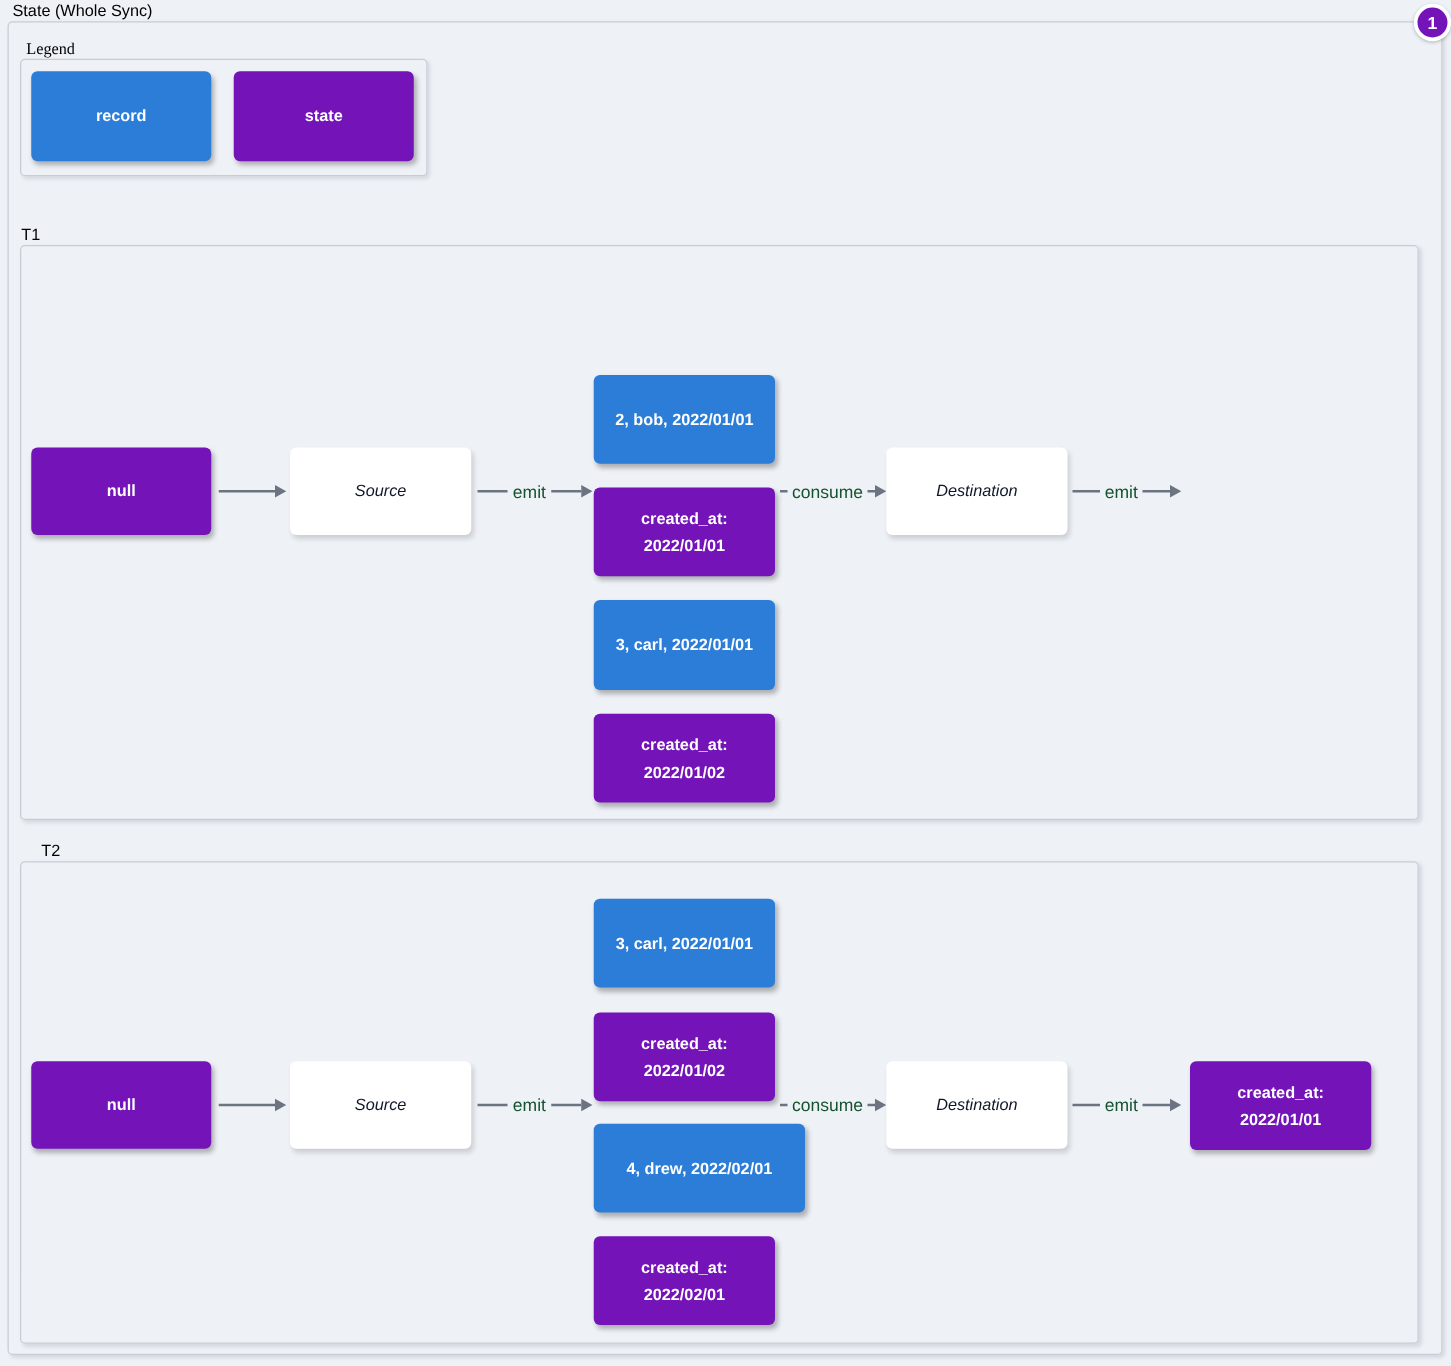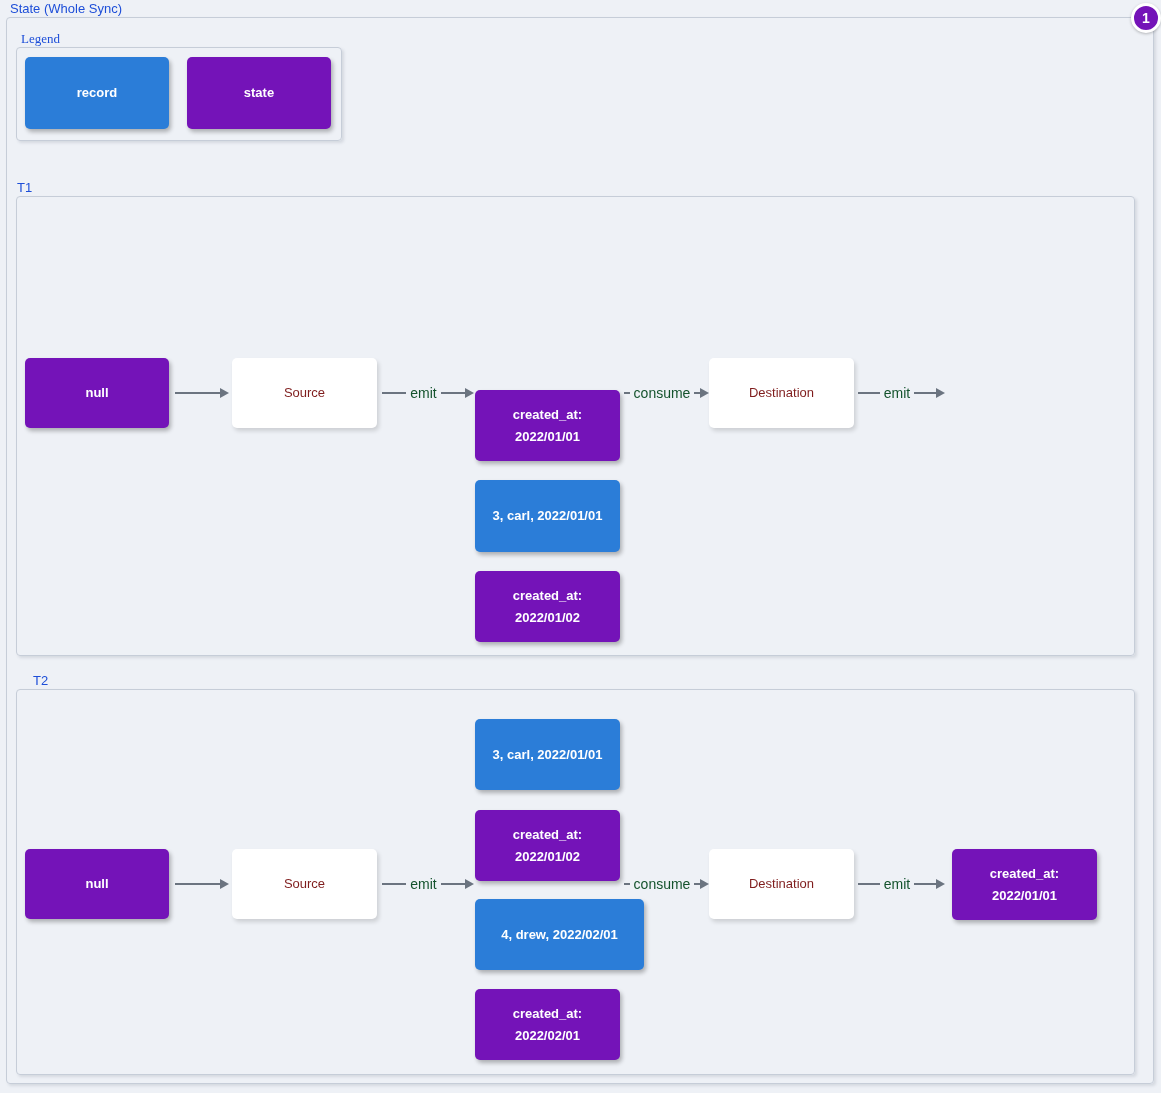--- a/index.html
+++ b/index.html
@@ -2,28 +2,28 @@
 <html style="--record: #2b7dd8; --state: #7413b8; --arrow: #6b7480; --background: #eef1f6; --container_border: #c6cdd8;"><head>
 <meta charset="utf-8">
 <style>
   html,body{margin:0;padding:0;}
   body{font-family:"Liberation Sans",sans-serif;background:#eef1f6;}
   .canvas{position:relative;width:1161px;height:1093px;background:#eef1f6;overflow:hidden;}
 
   
   .cluster{position:absolute;border:1px solid #c6cdd8;border-radius:4px;background:transparent;
            box-shadow:2px 2px 3px rgba(100,110,130,0.18);}
-  .cluster-label{position:absolute;font-size:13px;color:#1d4ed8;white-space:nowrap;}
+  .cluster-label{position:absolute;font-size:13px;color:#000000;white-space:nowrap;}
 
   
   .node{position:absolute;border-radius:5px;display:flex;align-items:center;justify-content:center;
         text-align:center;font-size:13px;line-height:22px;white-space:pre-line;}
   .node-record{background:var(--record);color:#ffffff;font-weight:600;box-shadow:2px 3px 4px rgba(0,0,0,0.28);}
   .node-state{background:var(--state);color:#ffffff;font-weight:600;box-shadow:2px 3px 4px rgba(0,0,0,0.28);}
-  .node-plain{background:#ffffff;color:#7f1d1d;font-weight:500;box-shadow:2px 3px 4px rgba(0,0,0,0.14);}
+  .node-plain{background:#ffffff;color:#0f172a;font-weight:500;box-shadow:2px 3px 4px rgba(0,0,0,0.14);font-style:italic;}
 
   
   .edge{position:absolute;height:20px;display:flex;align-items:center;}
   .edge .shaft{height:2.5px;background:var(--arrow);flex:1 1 auto;min-width:5px;}
   .edge .head{width:0;height:0;border-top:5px solid transparent;border-bottom:5px solid transparent;
               border-left:9px solid var(--arrow);flex:0 0 auto;}
   .edge .edge-label{flex:0 0 auto;padding:0 4px;font-size:14px;color:#14532d;font-weight:500;white-space:nowrap;}
 
   
   .badge{position:absolute;width:30px;height:30px;border-radius:50%;background:var(--state);
@@ -55,20 +55,21 @@
   </div>
   <div class="node node-plain" style="left:232px;top:358px;width:145px;height:70px;">Source</div>
 
   <div class="edge" style="left:382px;top:383px;width:92px;">
     <span class="shaft"></span>
     <span class="edge-label">emit</span>
     <span class="shaft"></span>
     <span class="head"></span>
   </div>
 
+  <div class="node node-record" style="left:475px;top:300px;width:145px;height:71px;">2, bob, 2022/01/01</div>
   <div class="node node-state" style="left:475px;top:390px;width:145px;height:71px;">created_at:
 2022/01/01</div>
   <div class="node node-record" style="left:475px;top:480px;width:145px;height:72px;">3, carl, 2022/01/01</div>
   <div class="node node-state" style="left:475px;top:571px;width:145px;height:71px;">created_at:
 2022/01/02</div>
 
   <div class="edge" style="left:624px;top:383px;width:85px;">
     <span class="shaft"></span>
     <span class="edge-label">consume</span>
     <span class="shaft"></span>

